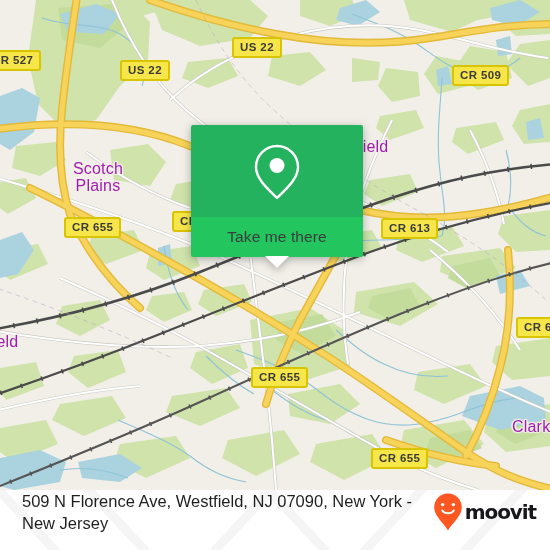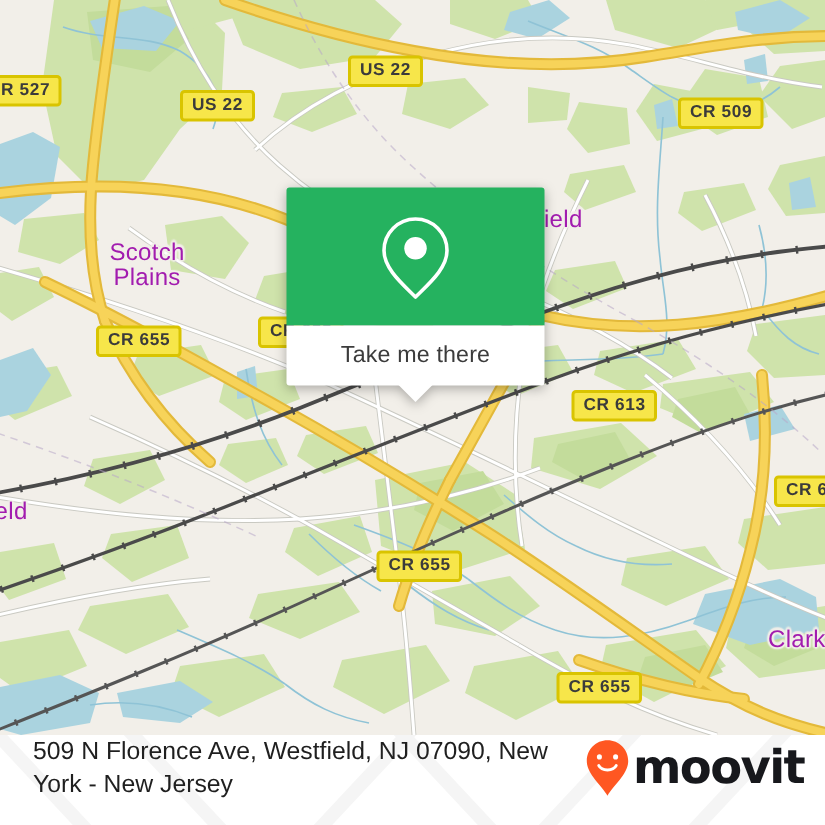--- a/index.html
+++ b/index.html
@@ -78,21 +78,21 @@
   #popup-hero {
     height: 92px;
     background: #25b25f;
     border-radius: 2px 2px 0 0;
     display: flex;
     align-items: center;
     justify-content: center;
   }
   #popup-action {
     height: 40px;
-    background: #ffffff;
+    background: #22c55e;
     border-radius: 0 0 2px 2px;
     display: flex;
     align-items: center;
     justify-content: center;
   }
   #popup-action-label {
     color: #3c3c3c;
     font-family: "Liberation Sans", sans-serif;
     font-size: 15.5px;
     letter-spacing: .1px;
@@ -157,21 +157,21 @@
   #footer-logo {
     flex: 0 0 auto;
     display: flex;
     align-items: center;
     gap: 2px;
     padding-right: 6px;
   }
   #moovit-wordmark {
     color: #17181c;
     font-family: "DejaVu Sans", sans-serif;
-    font-size: 31px;
+    font-size: 20px;
     font-weight: bold;
     letter-spacing: -1.1px;
     line-height: 31px;
   }
 </style>
 </head>
 <body>
 
 <div id="page">
 
@@ -381,21 +381,21 @@
     <div class="place-label" style="left:-12px; top:305px; width:58px; text-align:left;">field</div>
 
     <div class="place-label" style="left:512px; top:390px; width:56px; text-align:left;">Clark</div>
 
     <div class="shield" style="left:-16px; top:50px;">CR 527</div>
     <div class="shield" style="left:120px; top:60px;">US 22</div>
     <div class="shield" style="left:232px; top:37px;">US 22</div>
     <div class="shield" style="left:452px; top:18px;margin-top:47px;">CR 509</div>
     <div class="shield" style="left:64px; top:217px;">CR 655</div>
     <div class="shield" style="left:172px; top:211px;">CR 655</div>
-    <div class="shield" style="left:381px; top:218px;margin-top:42px;">CR 613</div>
+    <div class="shield" style="left:381px; top:218px;">CR 613</div>
     <div class="shield" style="left:516px; top:317px;">CR 6</div>
     <div class="shield" style="left:251px; top:367px;">CR 655</div>
     <div class="shield" style="left:371px; top:448px;">CR 655</div>
 
     <div id="popup">
       <div id="popup-hero">
         <svg width="50" height="60" viewBox="0 0 50 60">
           <path d="M25 5 C 13.4 5, 4 14.4, 4 26 C 4 38, 16 48, 25 57 C 34 48, 46 38, 46 26 C 46 14.4, 36.6 5, 25 5 Z" fill="none" stroke="#ffffff" stroke-width="2.4" stroke-linejoin="round"></path>
           <circle cx="25" cy="24.5" r="7.5" fill="#ffffff"></circle>
         </svg>

